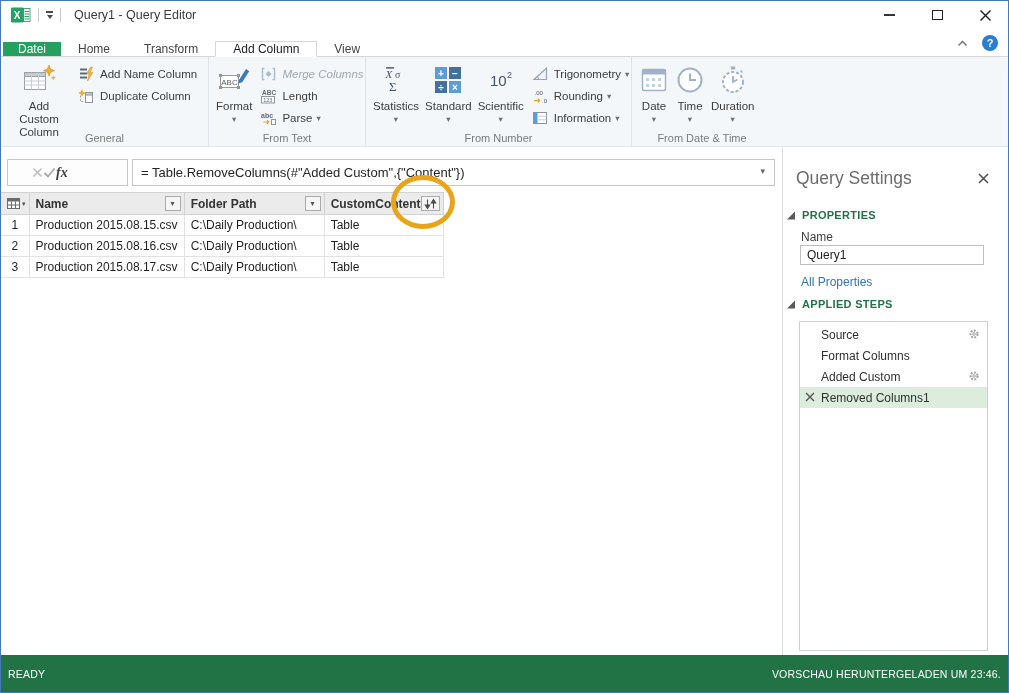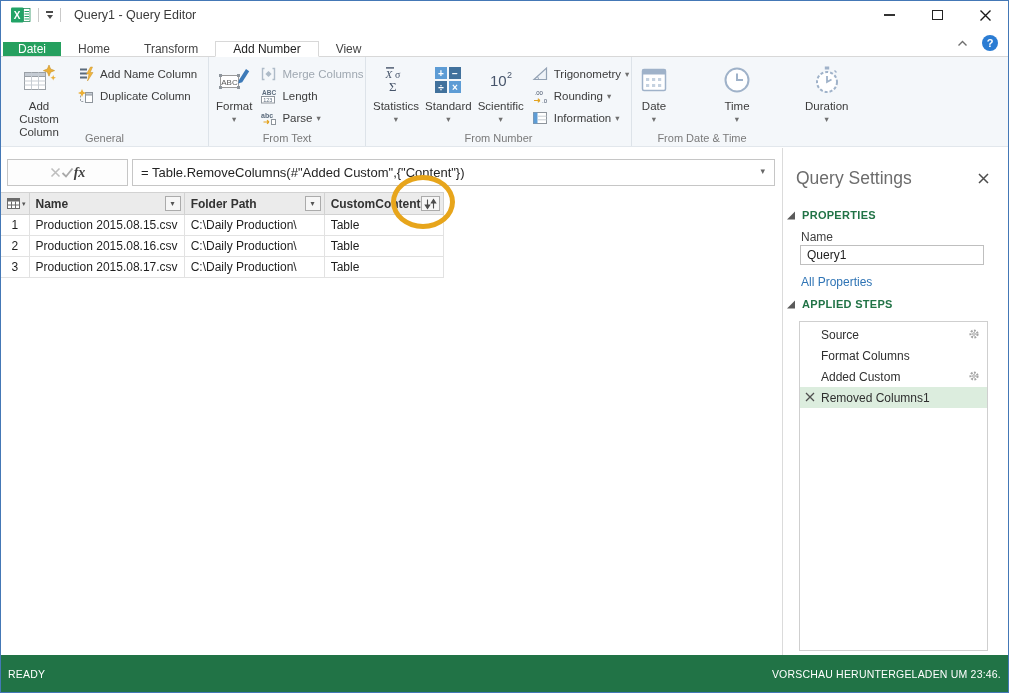--- a/index.html
+++ b/index.html
@@ -35,30 +35,30 @@
   .rgroup { position:relative; display:flex; align-items:flex-start; padding:3px 4px 15px 4px; flex-shrink:0; }
   .rgroup + .rgroup { border-left:1px solid #DDE3E9; }
   .glabel { position:absolute; bottom:2px; left:0; right:0; text-align:center; font-size:11px; color:#7A7A7A; }
   .bigbtn { display:flex; flex-direction:column; align-items:center; padding:2px 3px; cursor:default; }
   .bicon { height:36px; display:flex; align-items:center; justify-content:center; }
   .blabel { font-size:11.5px; color:#3C3C3C; line-height:13px; text-align:center; margin-top:2px; }
   .bcaret { font-size:8.5px; color:#707070; line-height:9px; margin-top:2px; }
   .scol { display:flex; flex-direction:column; margin-top:3px; }
   .sbtn { display:flex; align-items:center; height:22px; padding:0 4px; font-size:11.5px; color:#3C3C3C; white-space:nowrap; cursor:default; }
   .sbtn .sicon { width:19px; margin-right:4px; display:flex; justify-content:center; }
-  .sbtn.disabled { color:#9FA8B1; }
+  .sbtn.disabled { color:#9FA8B1;font-style:italic; }
   .scaret { font-size:8.5px; color:#707070; margin-left:4px; }
-  .g-general { width:207px; } .g-fromtext { width:157px; } .g-fromnumber { width:266px; } .g-fromdatetime { width:141px;gap:47px; }
+  .g-general { width:207px; } .g-fromtext { width:157px; } .g-fromnumber { width:266px; } .g-fromdatetime { width:141px; }
   .bw66 { width:68px; } 
 
   
   .content { position:absolute; top:147px; left:0; right:0; bottom:21px; display:flex; }
   .main { flex:1; position:relative; background:#fff; }
   .formula-row { position:absolute; top:11px; left:6px; right:7px; height:27px; display:flex; }
-  .fxbox { width:121px; border:1px solid #C6C6C6; background:#FDFDFD; display:flex; align-items:center; justify-content:center; padding:0 24px; }
+  .fxbox { width:121px; border:1px solid #C6C6C6; background:#FDFDFD; display:flex; align-items:center; justify-content:flex-start; padding:0 24px; }
   .fx-glyph { font-family:"Liberation Serif","DejaVu Serif",serif; font-style:italic; font-weight:bold; font-size:14px; color:#3F3F3F; }
   .finput { flex:1; margin-left:4px; border:1px solid #C6C6C6; background:#fff; display:flex; align-items:center; padding:0 26px 0 8px; font-size:13px; color:#242424; position:relative; white-space:nowrap; overflow:hidden; }
   .finput .dd { position:absolute; right:9px; top:6px; font-size:9px; color:#666; }
 
   
   table.grid { position:absolute; top:44px; left:0; border-collapse:collapse; font-size:12px; table-layout:fixed; }
   .grid th { height:22px; background:#EBEBEB; border:1px solid #D2D2D2; font-weight:bold; color:#333; text-align:left; padding:0 3px 0 6px; }
   .grid td { height:21px; border:1px solid #E2E2E2; padding:0 6px; color:#1F1F1F; background:#fff; white-space:nowrap; overflow:hidden; }
   .grid th:first-child, .grid td:first-child { border-left:none; }
   .rnum { color:#707070; text-align:center; padding:0 !important; }
@@ -123,21 +123,21 @@
             <path d="M1.5 1.5 L11.5 11.5 M11.5 1.5 L1.5 11.5" stroke="#1A1A1A" stroke-width="1.4"></path>
           </svg>
       </span>
     </div>
   </div>
 
   <div class="tabrow">
     <span class="tab file">Datei</span>
     <span class="tab">Home</span>
     <span class="tab">Transform</span>
-    <span class="tab active">Add Number</span>
+    <span class="tab active">Add Column</span>
     <span class="tab">View</span>
     <span class="tab-right">
       <span class="collapse-chev">
         <svg width="11" height="7">
             <path d="M1.5 5.5 L5.5 1.5 L9.5 5.5" fill="none" stroke="#6E6E6E" stroke-width="1.4"></path>
           </svg>
       </span>
       <span class="help-circle">?</span>
     </span>
   </div>

